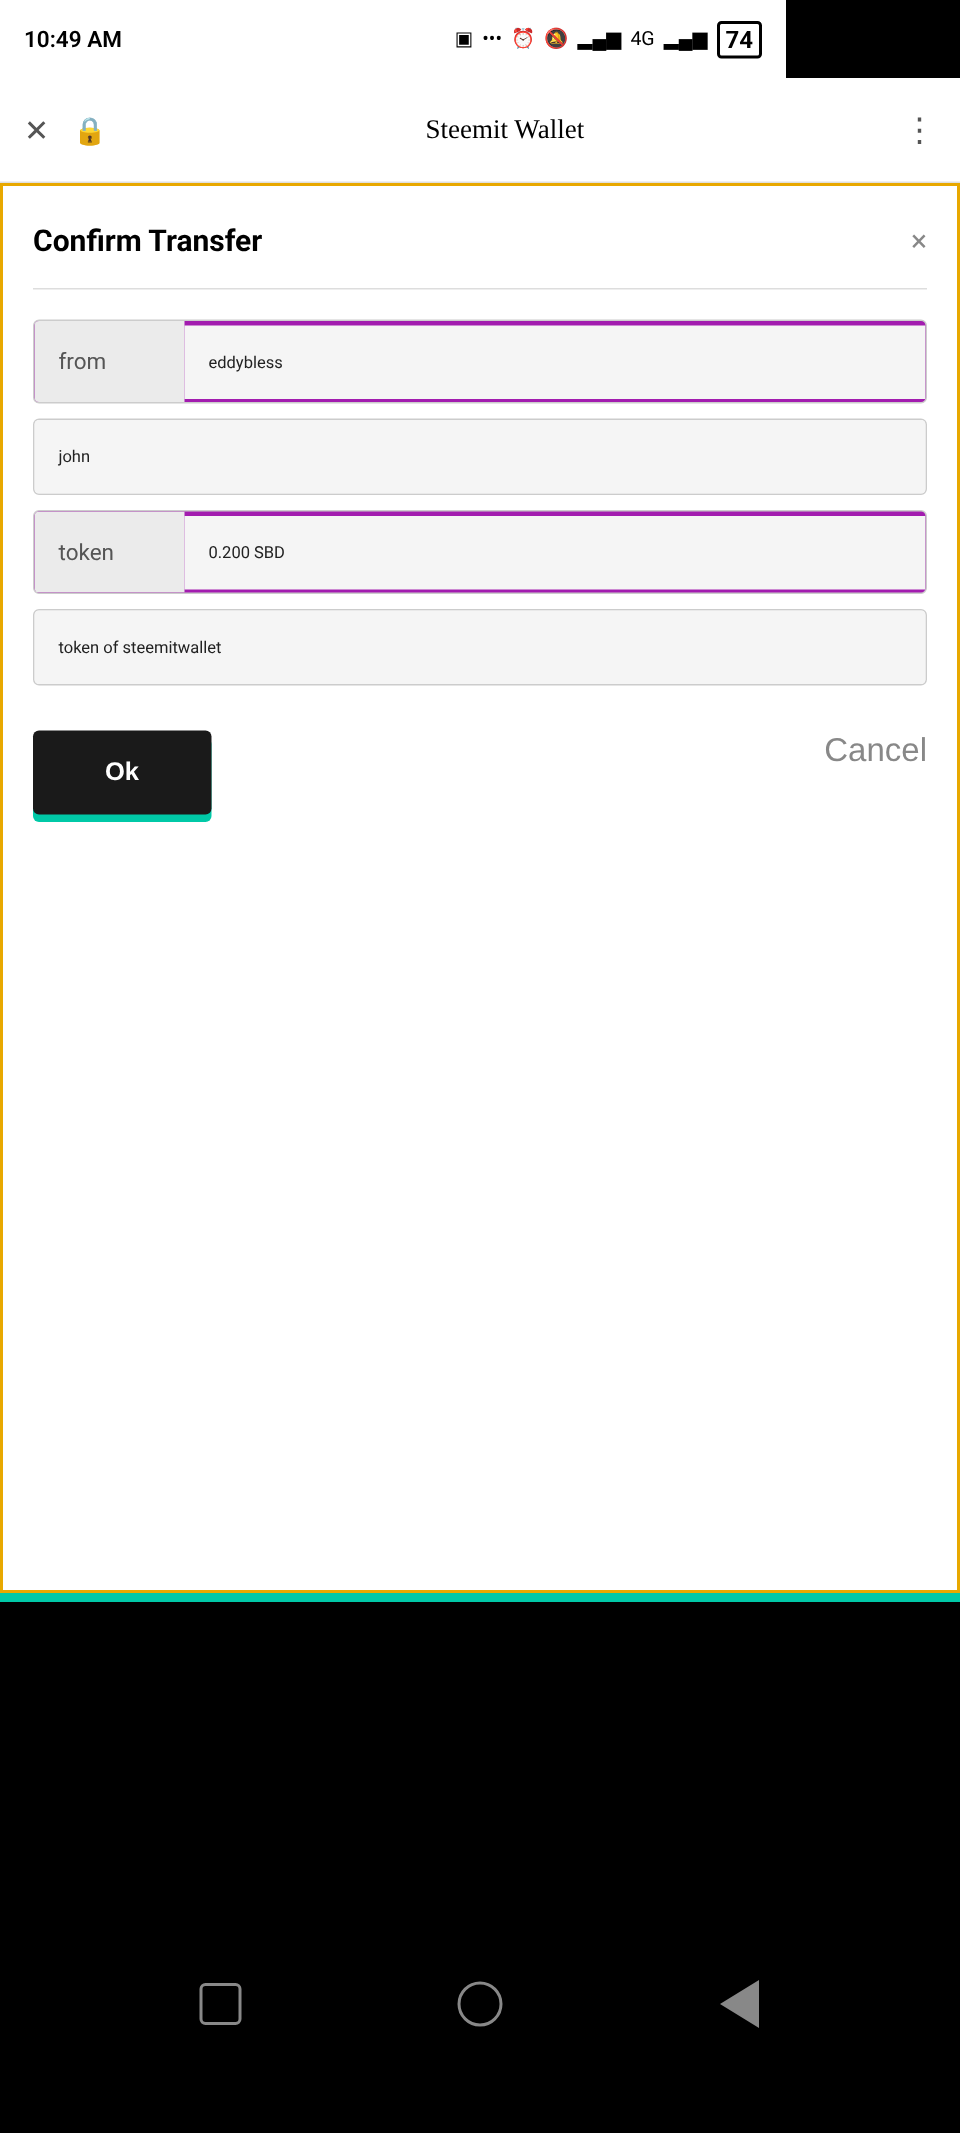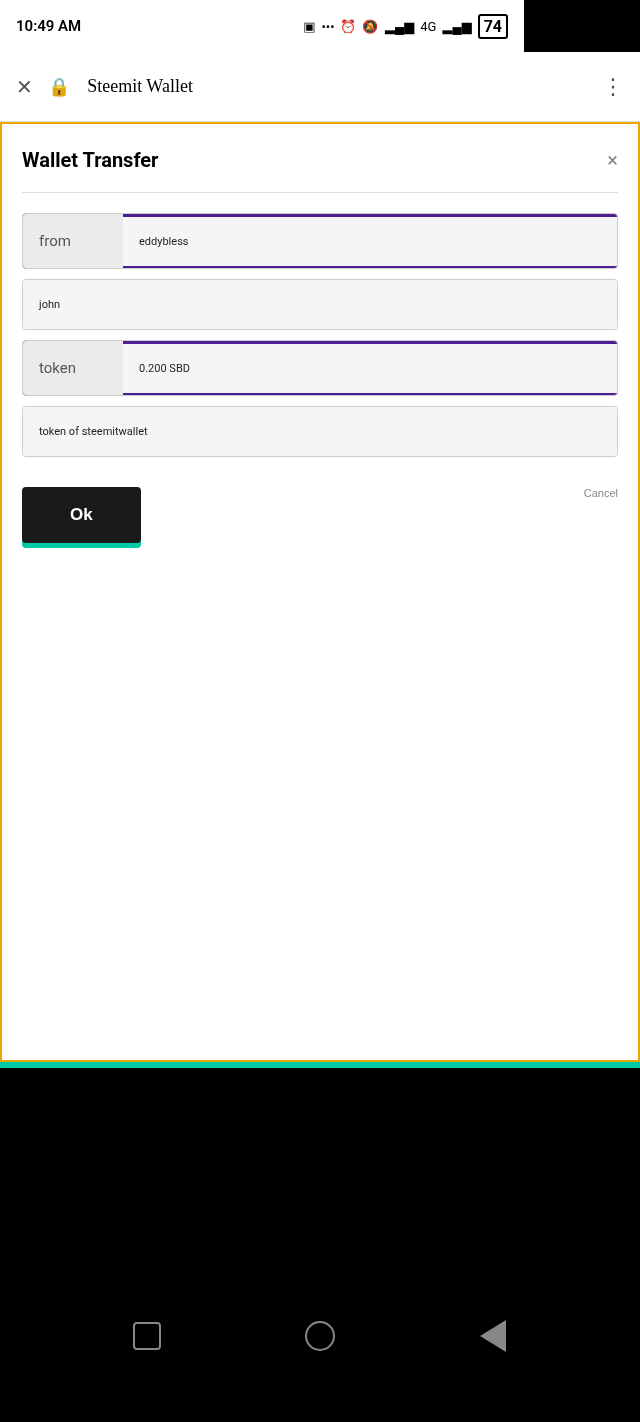--- a/index.html
+++ b/index.html
@@ -61,21 +61,21 @@
       color: #555;
       cursor: pointer;
     }
     .browser-lock-icon {
       font-size: 18px;
       color: #555;
     }
     .browser-url-area {
       flex: 1;
       display: flex;
-      flex-direction: row;
+      flex-direction: column;
       text-align: center;
     }
     .browser-title {
       font-size: 18px;
       font-weight: 500;
       color: #000;
       font-family: Georgia, serif;
     }
     .browser-url {
       font-size: 13px;
@@ -119,21 +119,21 @@
       margin-bottom: 20px;
     }
 
     
     .form-field {
       display: flex;
       align-items: center;
       border: 1px solid #ccc;
       border-radius: 4px;
       margin-bottom: 10px;
-      background: #4c1d95;
+      background: #a21caf;
       overflow: hidden;
     }
     .field-label {
       padding: 18px 16px;
       font-size: 15px;
       color: #555;
       min-width: 100px;
       background: #ebebeb;
     }
     .field-value {
@@ -160,21 +160,21 @@
       padding: 18px 48px;
       border: none;
       border-radius: 4px;
       cursor: pointer;
       position: relative;
       box-shadow: 0 5px 0 #00c9a7;
     }
     .cancel-button {
       background: transparent;
       color: #888;
-      font-size: 11px;
+      font-size: 22px;
       border: none;
       cursor: pointer;
     }
 
     
     .teal-bar {
       width: 640px;
       height: 6px;
       background: #00c9a7;
     }
@@ -247,21 +247,21 @@
   <span class="browser-lock-icon">🔒</span>
   <div class="browser-url-area">
     <span class="browser-title">Steemit Wallet</span>
   </div>
   <span class="browser-menu-btn">⋮</span>
 </div>
 
 <div class="main-content">
 
   <div class="dialog-header">
-    <span class="dialog-title">Wallet Transfer</span>
+    <span class="dialog-title">Confirm Transfer</span>
     <span class="dialog-close">×</span>
   </div>
 
   <div class="dialog-divider"></div>
 
   <div class="form-field">
     <span class="field-label">from</span>
     <span class="field-value">eddybless</span>
   </div>
 

